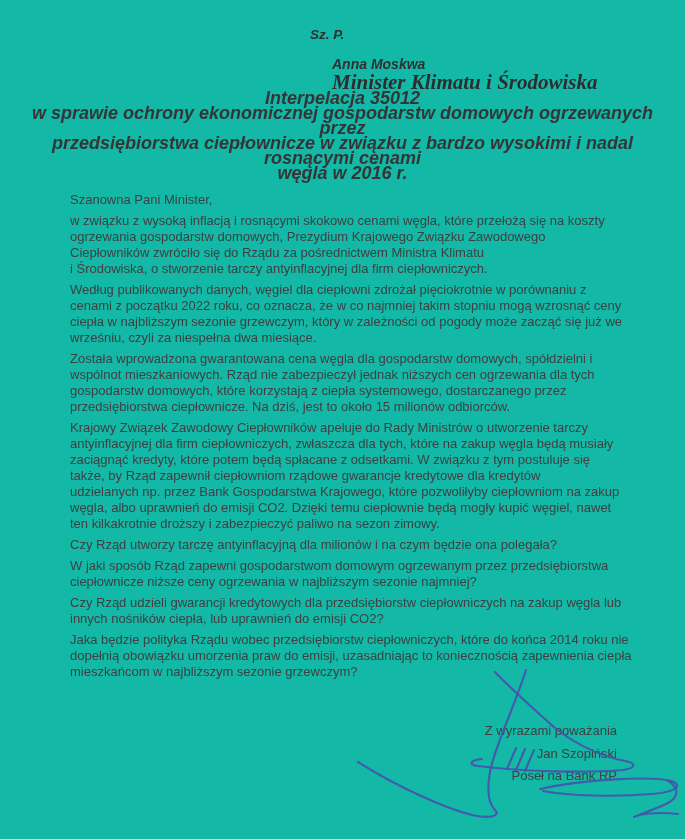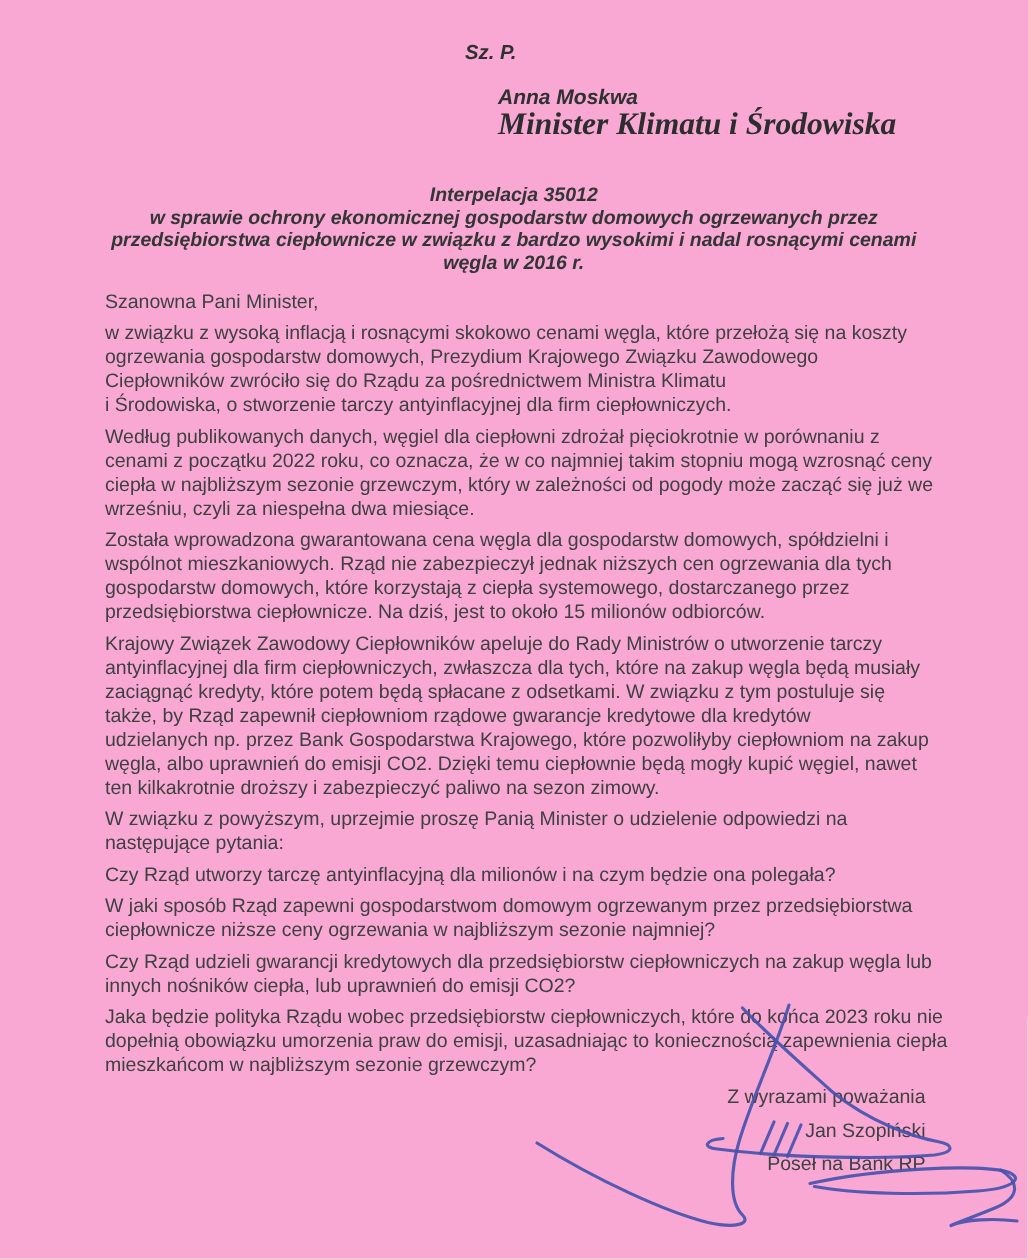--- a/index.html
+++ b/index.html
@@ -1,21 +1,21 @@
 <!DOCTYPE html>
 <html><head>
 <meta charset="utf-8">
 <style>
   html, body { margin: 0; padding: 0; background: #e8e8e8; }
   .page {
     position: relative;
     width: 685px;
     height: 839px;
     margin: 0 auto;
-    background: #f9a8d4;
+    background: #14b8a6;
     overflow: hidden;
     font-family: "Liberation Sans", sans-serif;
     font-size: 13px;
     color: #3e4042;
     box-sizing: border-box;
   }
   .salutation {
     padding-top: 26px;
     margin-left: 310px;
     font-weight: bold;
@@ -34,26 +34,25 @@
   }
   .recipient-title {
     font-family: "Liberation Serif", serif;
     font-weight: bold;
     font-style: italic;
     font-size: 21px;
     line-height: 18px;
     color: #2b2d2f;
   }
   .title-block {
-    margin-top: 31px;
     padding: 0 28px;
     text-align: center;
     font-weight: bold;
     font-style: italic;
-    font-size: 13px;
+    font-size: 18px;
     line-height: 15px;
     color: #333537;
   }
   .title-subject { white-space: pre-line; }
   .letter-body { margin: 11px 40px 0 70px; width: 575px; }
   .para {
     margin: 0 0 5px 0;
     line-height: 16px;
     white-space: pre-line;
   }
@@ -115,28 +114,26 @@
 wspólnot mieszkaniowych. Rząd nie zabezpieczył jednak niższych cen ogrzewania dla tych
 gospodarstw domowych, które korzystają z ciepła systemowego, dostarczanego przez
 przedsiębiorstwa ciepłownicze. Na dziś, jest to około 15 milionów odbiorców.</p>
     <p class="para">Krajowy Związek Zawodowy Ciepłowników apeluje do Rady Ministrów o utworzenie tarczy
 antyinflacyjnej dla firm ciepłowniczych, zwłaszcza dla tych, które na zakup węgla będą musiały
 zaciągnąć kredyty, które potem będą spłacane z odsetkami. W związku z tym postuluje się
 także, by Rząd zapewnił ciepłowniom rządowe gwarancje kredytowe dla kredytów
 udzielanych np. przez Bank Gospodarstwa Krajowego, które pozwoliłyby ciepłowniom na zakup
 węgla, albo uprawnień do emisji CO2. Dzięki temu ciepłownie będą mogły kupić węgiel, nawet
 ten kilkakrotnie droższy i zabezpieczyć paliwo na sezon zimowy.</p>
-    <p class="para">W związku z powyższym, uprzejmie proszę Panią Minister o udzielenie odpowiedzi na
-następujące pytania:</p>
     <p class="para">Czy Rząd utworzy tarczę antyinflacyjną dla milionów i na czym będzie ona polegała?</p>
     <p class="para">W jaki sposób Rząd zapewni gospodarstwom domowym ogrzewanym przez przedsiębiorstwa
 ciepłownicze niższe ceny ogrzewania w najbliższym sezonie najmniej?</p>
     <p class="para">Czy Rząd udzieli gwarancji kredytowych dla przedsiębiorstw ciepłowniczych na zakup węgla lub
 innych nośników ciepła, lub uprawnień do emisji CO2?</p>
-    <p class="para">Jaka będzie polityka Rządu wobec przedsiębiorstw ciepłowniczych, które do końca 2023 roku nie
+    <p class="para">Jaka będzie polityka Rządu wobec przedsiębiorstw ciepłowniczych, które do końca 2014 roku nie
 dopełnią obowiązku umorzenia praw do emisji, uzasadniając to koniecznością zapewnienia ciepła
 mieszkańcom w najbliższym sezonie grzewczym?</p>
   </div>
 
   <div class="sig-block">
     <div>Z wyrazami poważania</div>
     <div>Jan Szopiński</div>
     <div>Poseł na Bank RP</div>
   </div>
 

